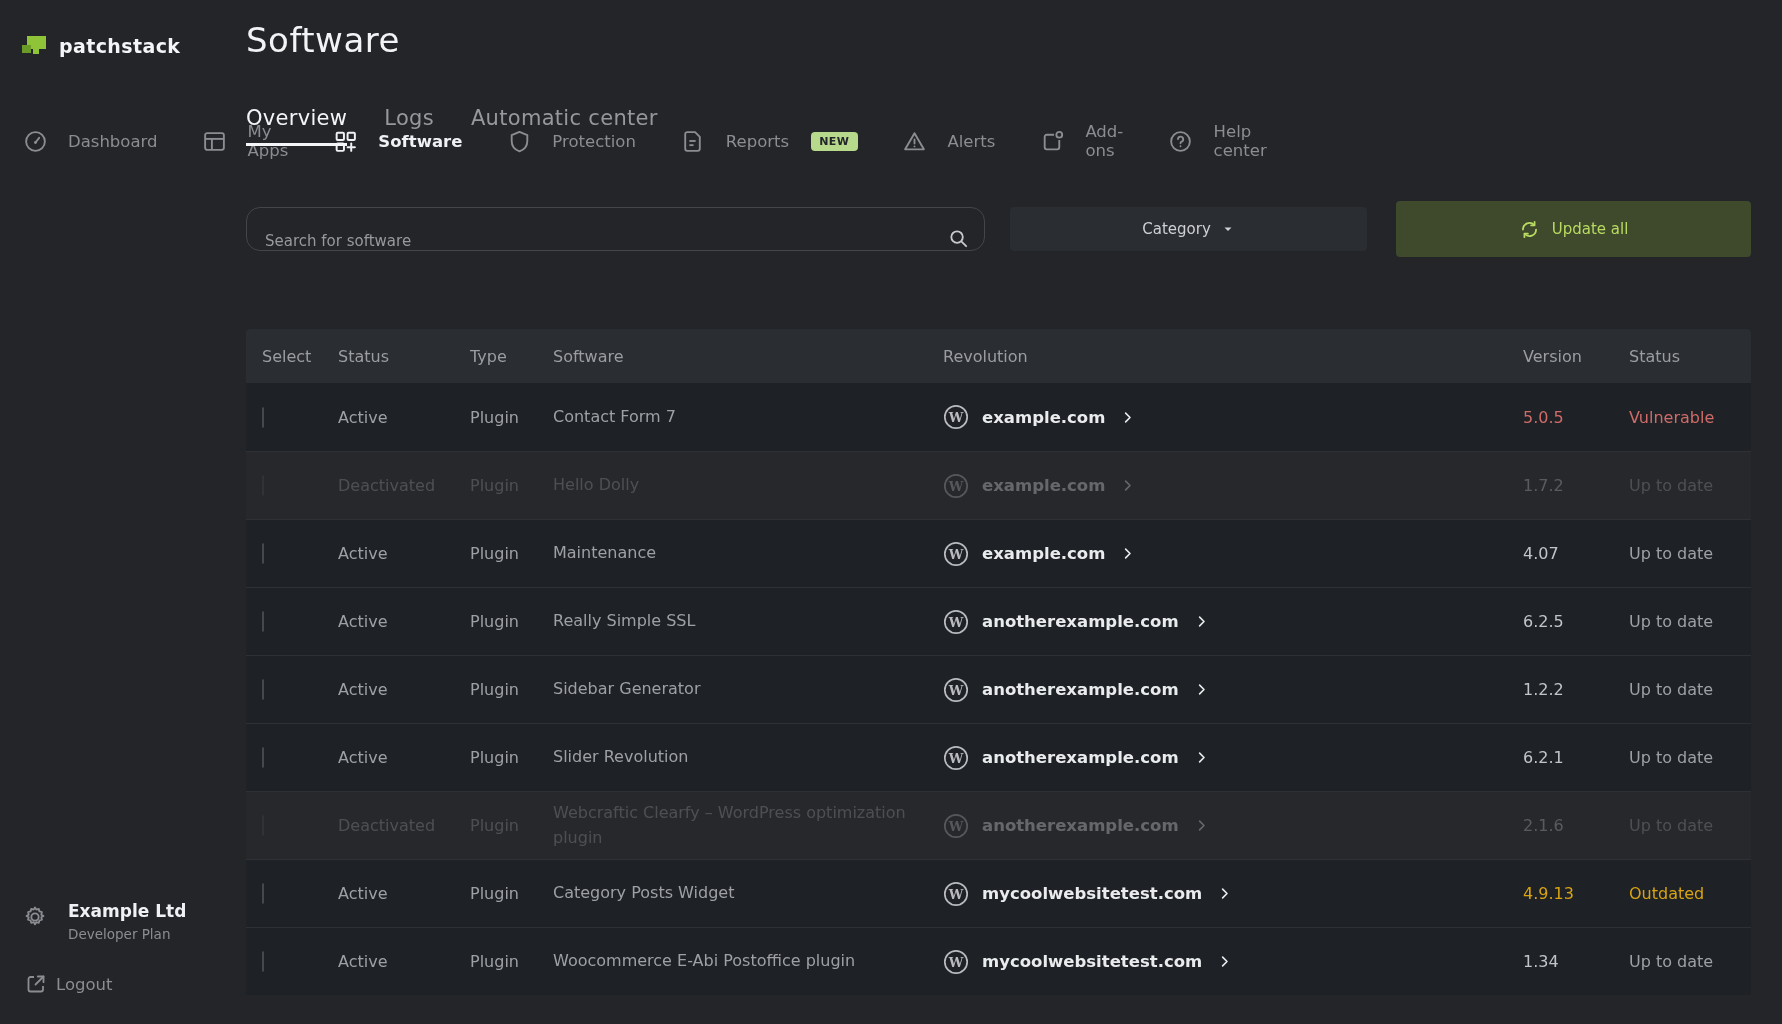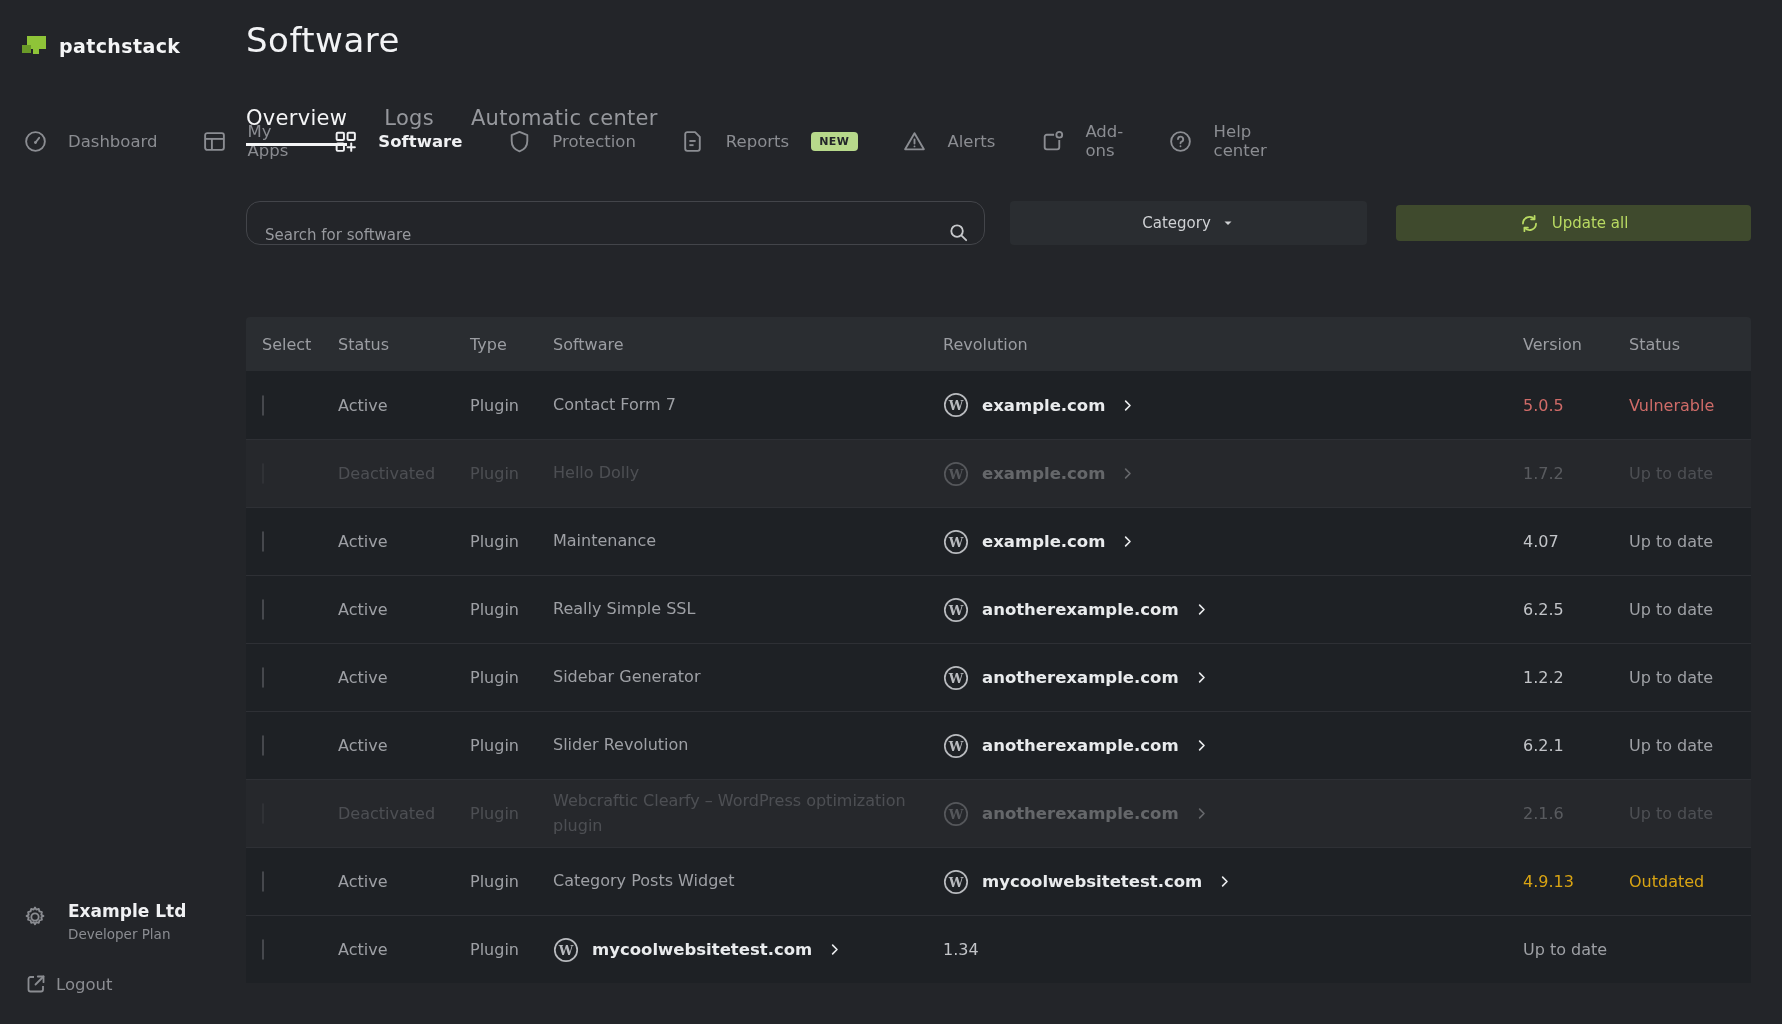--- a/index.html
+++ b/index.html
@@ -52,21 +52,21 @@
     flex:1; background:transparent; border:none; outline:none;
     color:#d4d6d9; font-size:15px; font-family:inherit;
   }
   .search-box input::placeholder { color:#97999e; }
   .btn-actions {
     margin-left:25px; width:357px; height:44px; background:#2a2d31; border:none;
     border-radius:4px; color:#cfd1d4; font-size:15px; font-family:inherit;
     display:flex; align-items:center; justify-content:center; gap:10px; cursor:pointer;
   }
   .btn-update {
-    margin-left:29px; width:355px; height:36px; background:#3f4a2d; border:none;
+    margin-left:29px; width:355px; height:56px; background:#3f4a2d; border:none;
     border-radius:4px; color:#b9da62; font-size:15px; font-family:inherit;
     display:flex; align-items:center; justify-content:center; gap:12px; cursor:pointer;
   }
   
   .table { margin-top:72px; border-radius:4px 4px 0 0; overflow:hidden; }
   .thead, .trow {
     display:grid;
     grid-template-columns:76px 132px 83px 390px 1fr 106px 106px;
     align-items:center; padding:0 16px;
   }
@@ -440,20 +440,21 @@
       </span>
     </span>
     <span class="ver yellow">4.9.13</span>
     <span class="ustat yellow">Outdated</span>
   </div>
 
   <div class="trow">
     <span><span class="checkbox"></span></span>
     <span>Active</span>
     <span>Plugin</span>
+    <span class="cell-soft">Woocommerce E-Abi Postoffice plugin</span>
     <span class="app-cell">
       <span>
         <svg width="26" height="26" viewBox="0 0 26 26">
           <circle cx="13" cy="13" r="11.2" fill="none" stroke="#b9bbbf" stroke-width="1.7"></circle>
           <text x="13" y="17.6" font-family="DejaVu Serif, serif" font-size="13" font-weight="bold" fill="#b9bbbf" text-anchor="middle">W</text>
         </svg>
       </span>
       <span>mycoolwebsitetest.com</span>
       <span class="chev">
         <svg width="15" height="15" viewBox="0 0 24 24" fill="none" stroke="#e9ebed" stroke-width="2.6" stroke-linecap="round" stroke-linejoin="round">

